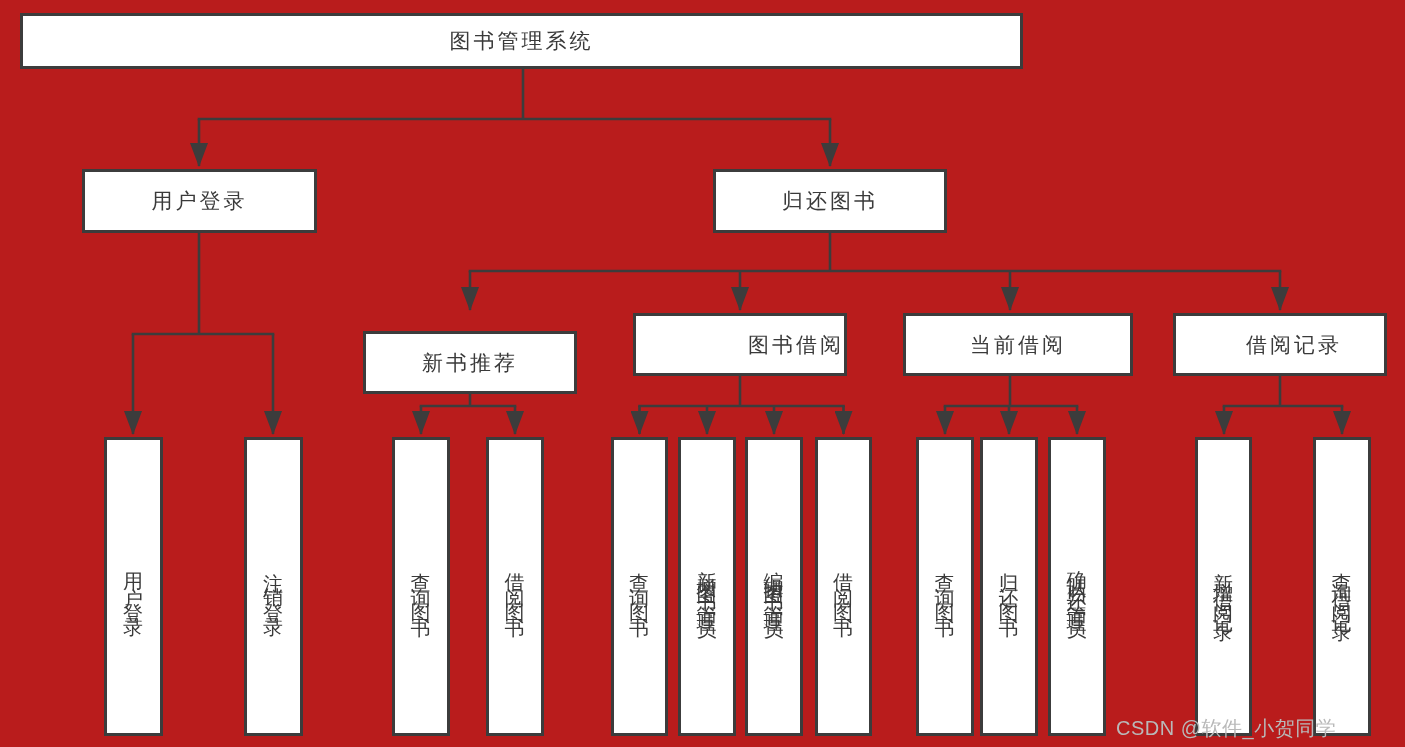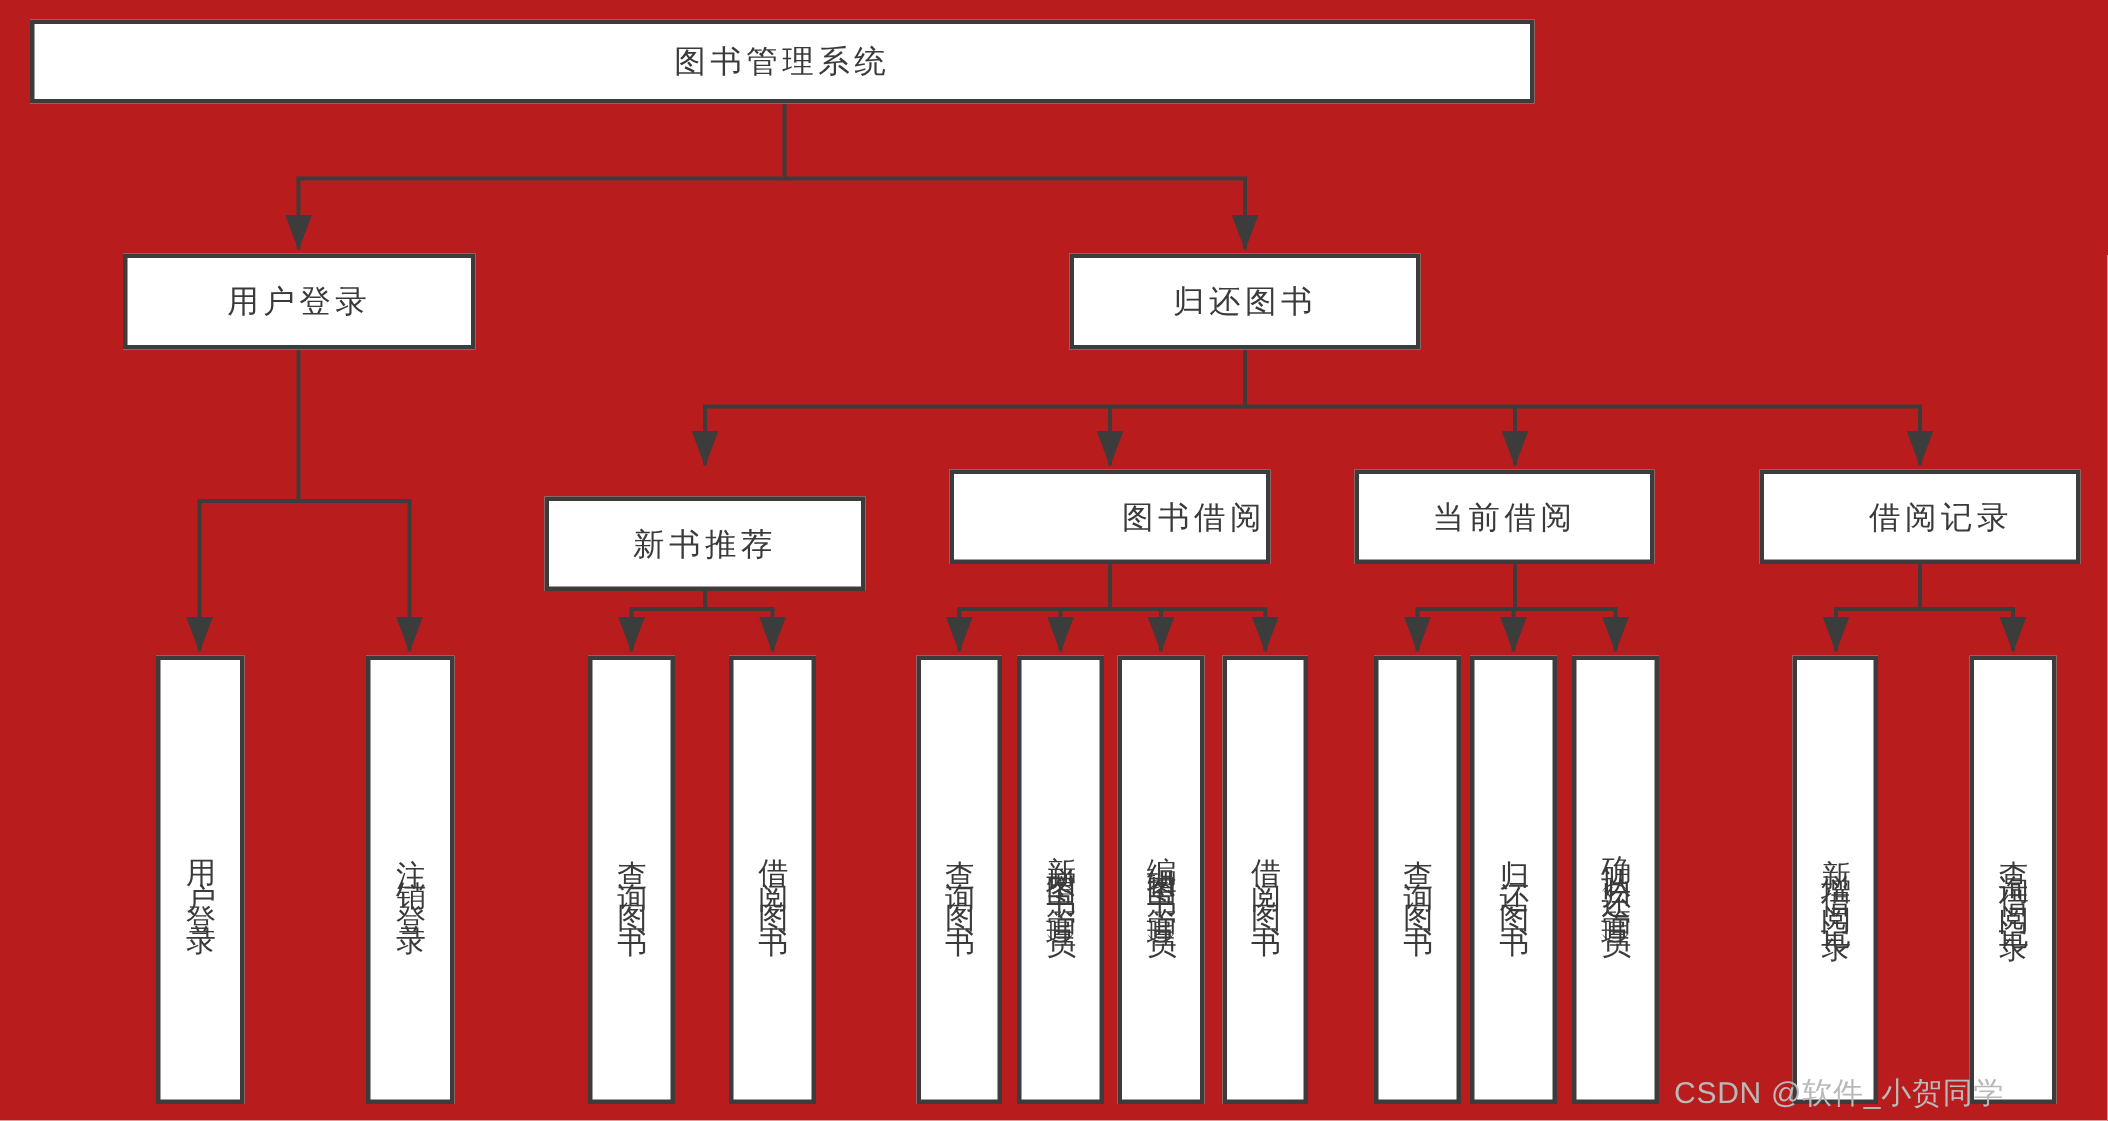--- a/index.html
+++ b/index.html
@@ -109,21 +109,21 @@
   <div class="node" style="left:713px;top:169px;width:234px;height:64px;">
     <span class="hlabel">归还图书</span>
   </div>
 
   <div class="node" style="left:363px;top:331px;width:214px;height:63px;">
     <span class="hlabel">新书推荐</span>
   </div>
   <div class="node" style="left:633px;top:313px;width:214px;height:63px;justify-content:flex-end;">
     <span class="hlabel">图书借阅</span>
   </div>
-  <div class="node" style="left:903px;top:313px;width:200px;height:63px;">
+  <div class="node" style="left:903px;top:313px;width:230px;height:63px;">
     <span class="hlabel">当前借阅</span>
   </div>
   <div class="node" style="left:1173px;top:313px;width:214px;height:63px;padding-left:28px;">
     <span class="hlabel">借阅记录</span>
   </div>
 
   <div class="leaf" style="left:104px;width:59px;">
     <span class="vlabel v4">用户登录</span>
   </div>
   <div class="leaf" style="left:244px;width:59px;">

